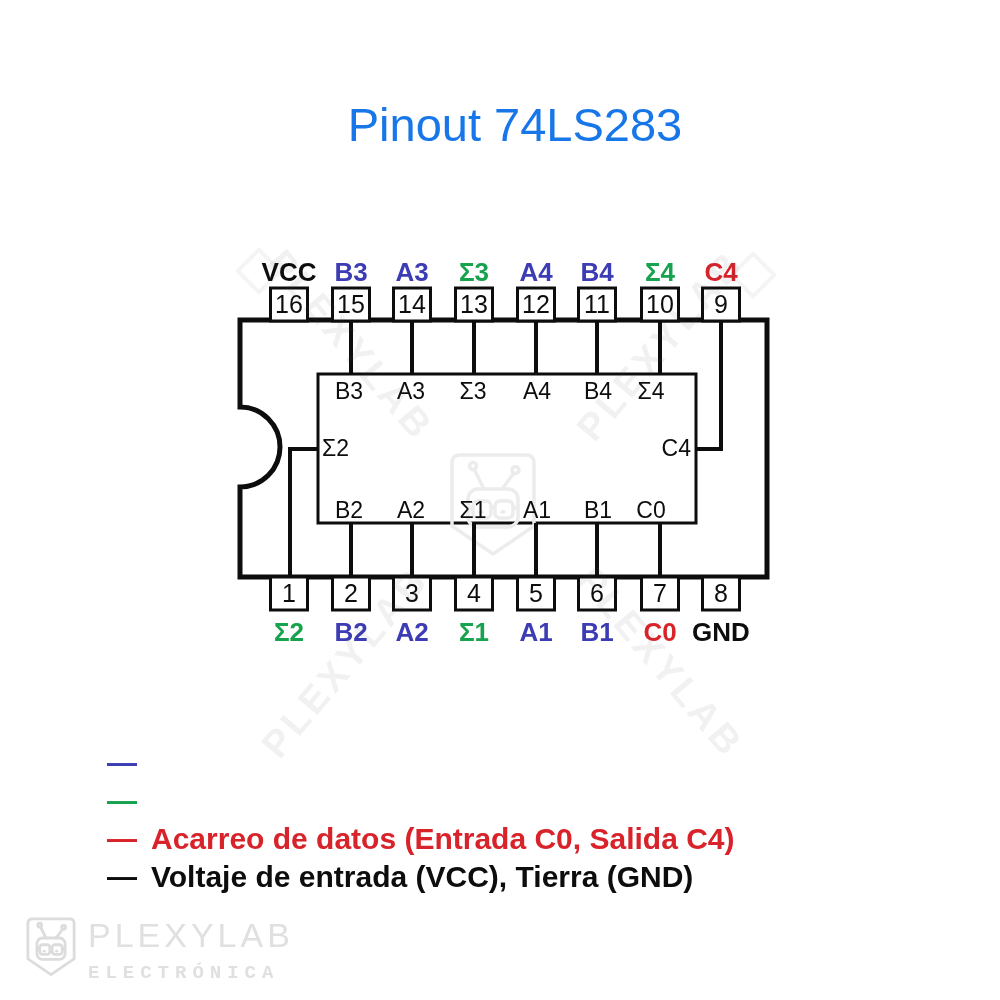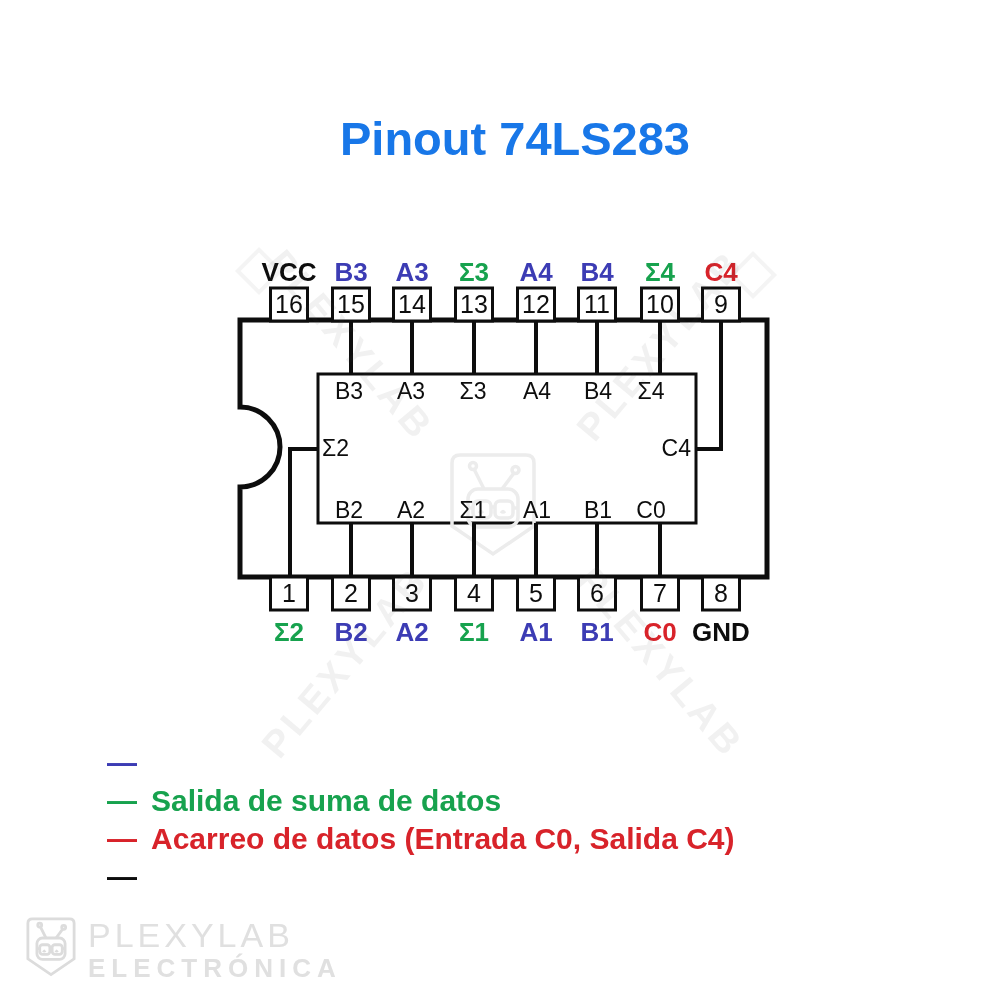--- a/index.html
+++ b/index.html
@@ -5,22 +5,22 @@
   html,body{margin:0;padding:0;}
   body{
     width:1000px;height:1000px;position:relative;background:#ffffff;
     font-family:"Liberation Sans","DejaVu Sans",sans-serif;overflow:hidden;
   }
   .layer{position:absolute;left:0;top:0;}
   svg text{font-family:"Liberation Sans","DejaVu Sans",sans-serif;}
 
   
   .title{
-    position:absolute;left:0;top:111px;width:1000px;text-align:center;
-    font-size:47px;font-weight:bold;letter-spacing:0px;padding-left:30px;
+    position:absolute;left:0;top:97px;width:1000px;text-align:center;
+    font-size:47px;font-weight:normal;letter-spacing:0px;padding-left:30px;
     box-sizing:border-box;
   }
 
   
   .wm{
     position:absolute;font-size:38px;font-weight:bold;letter-spacing:4px;
     color:rgba(70,70,70,0.075);white-space:nowrap;transform-origin:center center;
     pointer-events:none;user-select:none;
   }
   .wm-tl{left:233px;top:324px;transform:rotate(50deg);}
@@ -43,22 +43,23 @@
   .legend-dash{margin-right:14px;}
 
   
   .footer-logo{position:absolute;left:22px;top:916px;display:flex;align-items:flex-start;}
   .footer-icon{width:58px;height:62px;display:block;}
   .footer-text{margin-left:8px;padding-top:2px;}
   .footer-line1{
     font-size:34px;font-weight:400;letter-spacing:4px;line-height:1.0;display:block;
   }
   .footer-line2{
-    font-size:26px;font-weight:bold;letter-spacing:6px;line-height:1.0;display:block;
-    margin-top:3px;
+    font-size:19px;font-weight:bold;letter-spacing:6px;line-height:1.0;display:block;
+    margin-top:12px;
+    font-family:Liberation Mono, monospace;
   }
 </style>
 </head>
 <body>
 
 <svg class="layer" width="1000" height="1000" viewBox="0 0 1000 1000">
   <defs>
     <symbol id="plexybot" viewBox="0 0 100 110">
       <path d="M17,5 H83 Q91,5 91,13 V76 L50,104 L9,76 V13 Q9,5 17,5 Z"></path>
       <path d="M41,39 L31,19"></path>
@@ -191,28 +192,28 @@
 <div class="wm-diamond wm-d2"></div>
 
 <div class="title" style="color:#1877e8">Pinout 74LS283</div>
 
 <div class="legend">
   <div class="legend-row" style="color:#3c3cb4">
     <span class="legend-dash">—</span>
   </div>
   <div class="legend-row" style="color:#17a24e">
     <span class="legend-dash">—</span>
-    <span class="legend-label">Salida de suma de datos</span>
   </div>
   <div class="legend-row" style="color:#d8232a">
     <span class="legend-dash">—</span>
     <span class="legend-label">Acarreo de datos (Entrada C0, Salida C4)</span>
   </div>
   <div class="legend-row" style="color:#0d0d0d">
     <span class="legend-dash">—</span>
+    <span class="legend-label">Voltaje de entrada (VCC), Tierra (GND)</span>
   </div>
 </div>
 
 <div class="footer-logo" style="color:#e0e0e0">
   <svg class="footer-icon" viewBox="0 0 100 110">
     <use href="#plexybot" xlink:href="#plexybot" width="100" height="110" fill="none" stroke="#dcdcdc" stroke-width="5"></use>
   </svg>
   <div class="footer-text">
     <span class="footer-line1">PLEXYLAB</span>
     <span class="footer-line2">ELECTRÓNICA</span>

